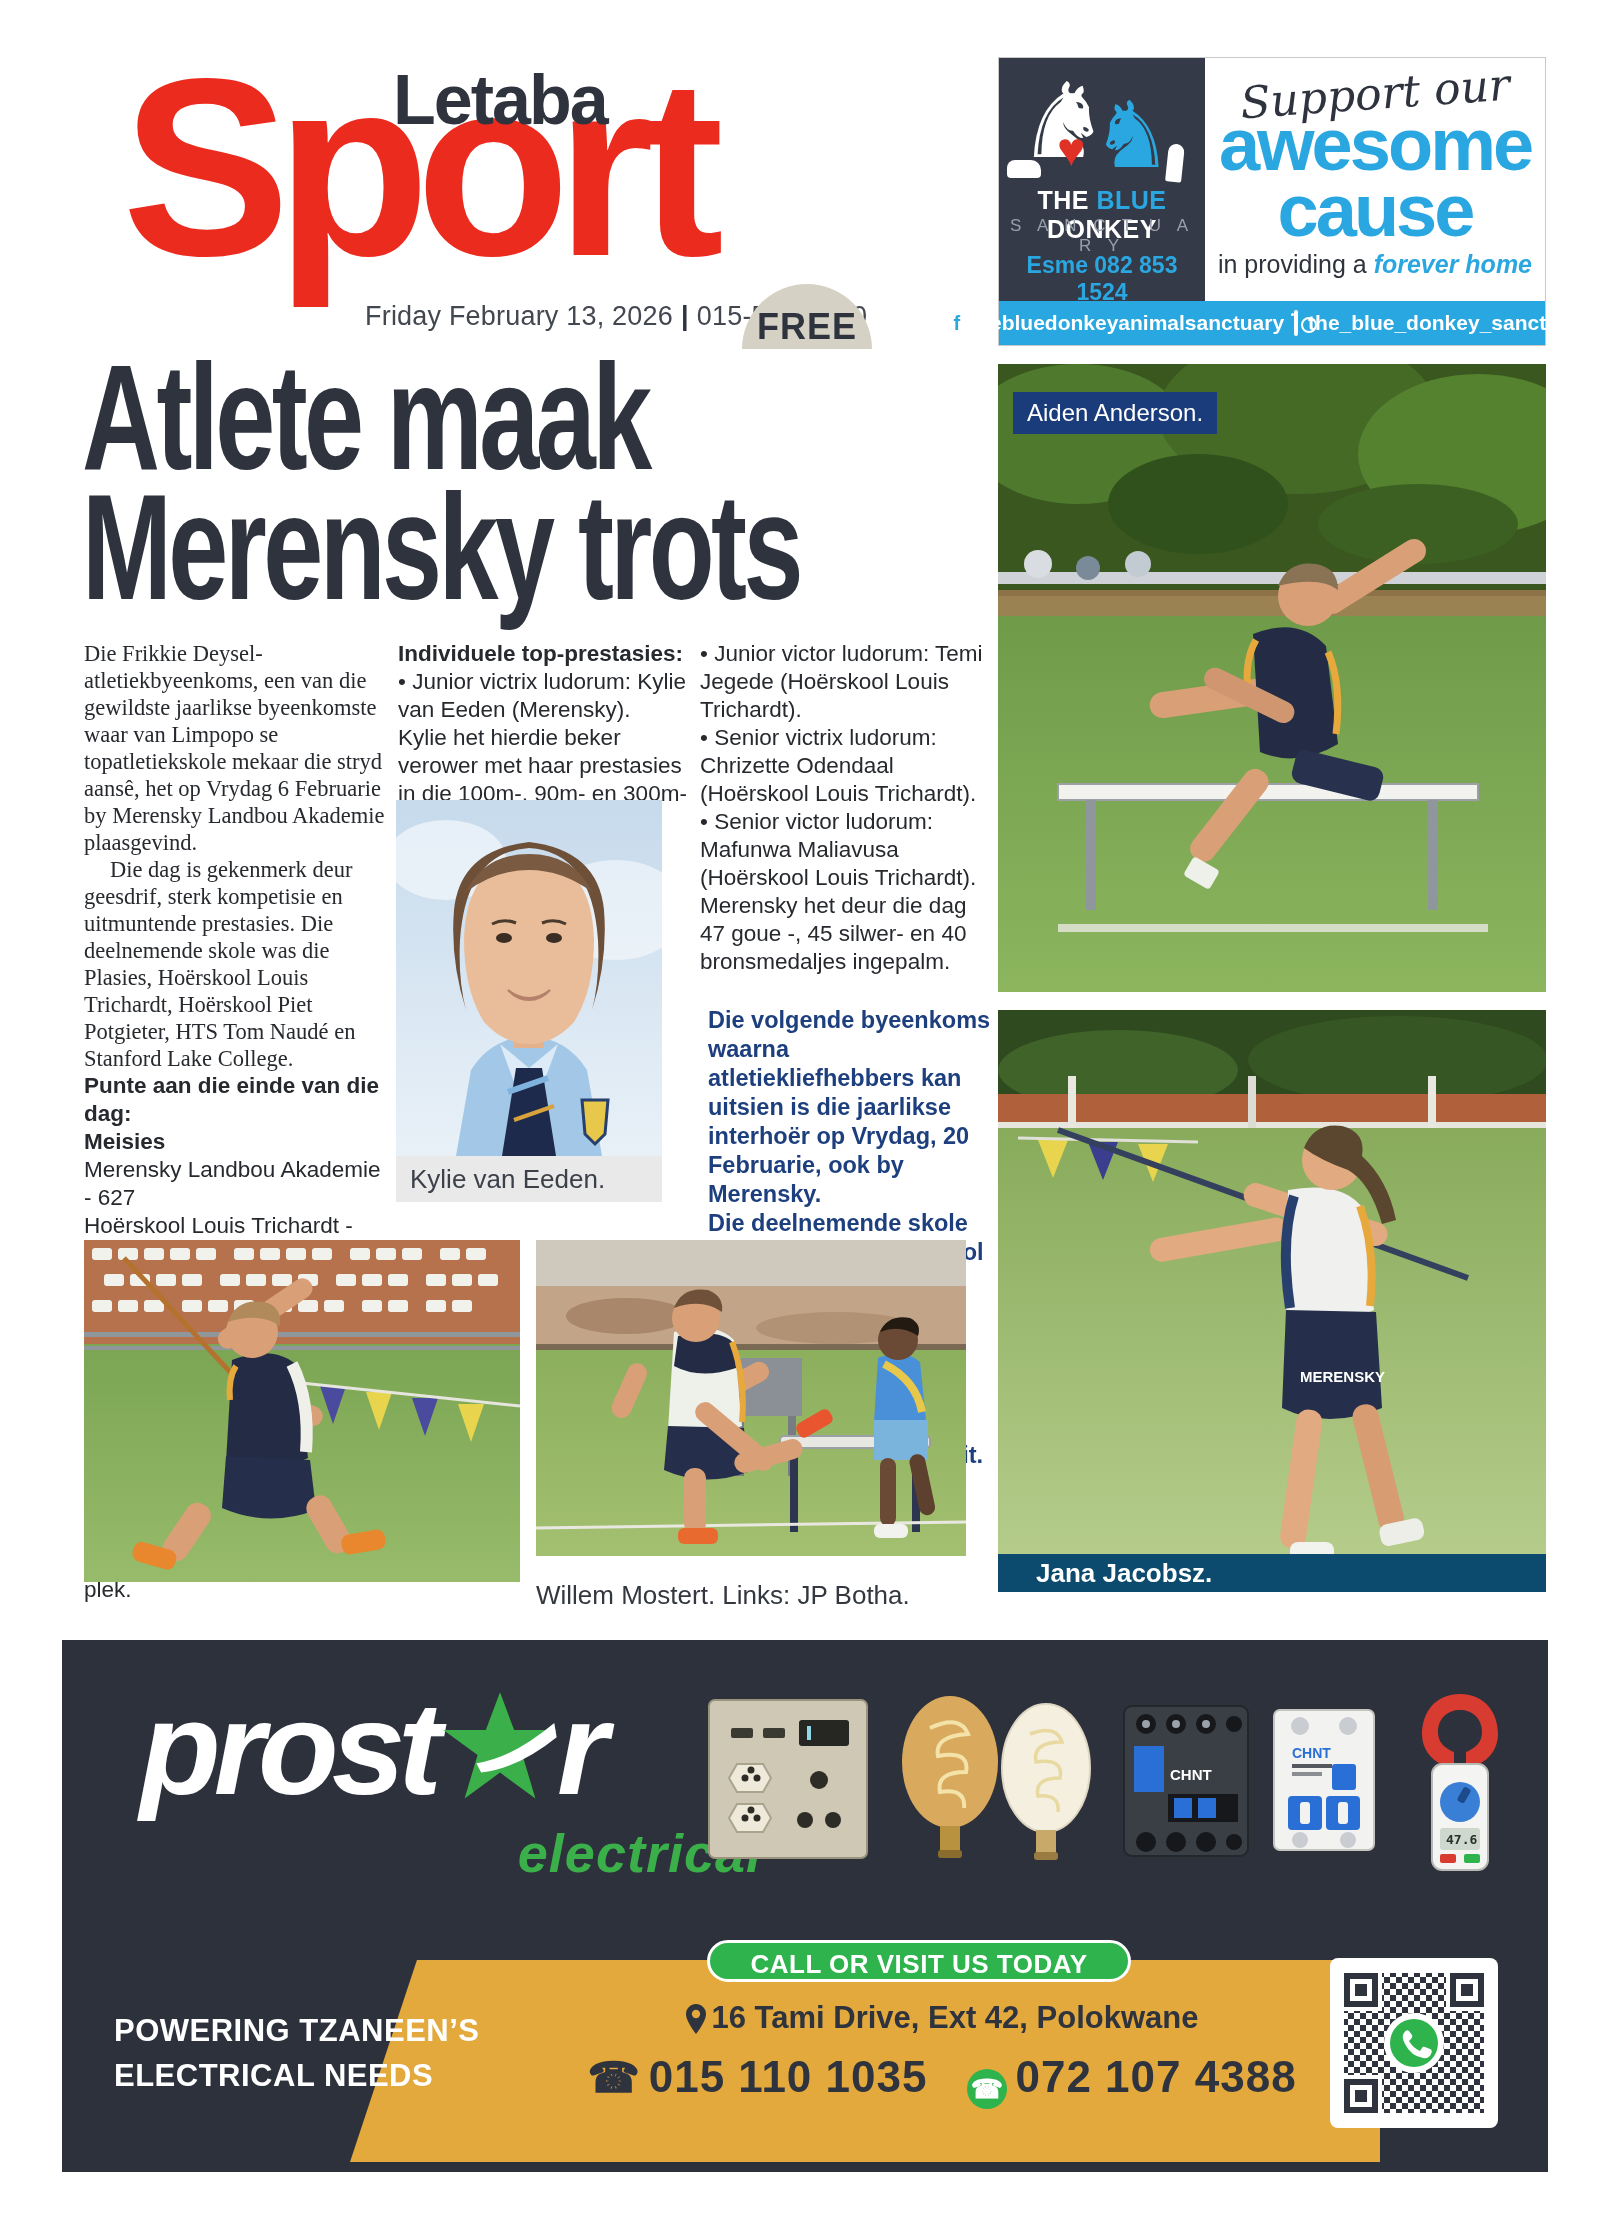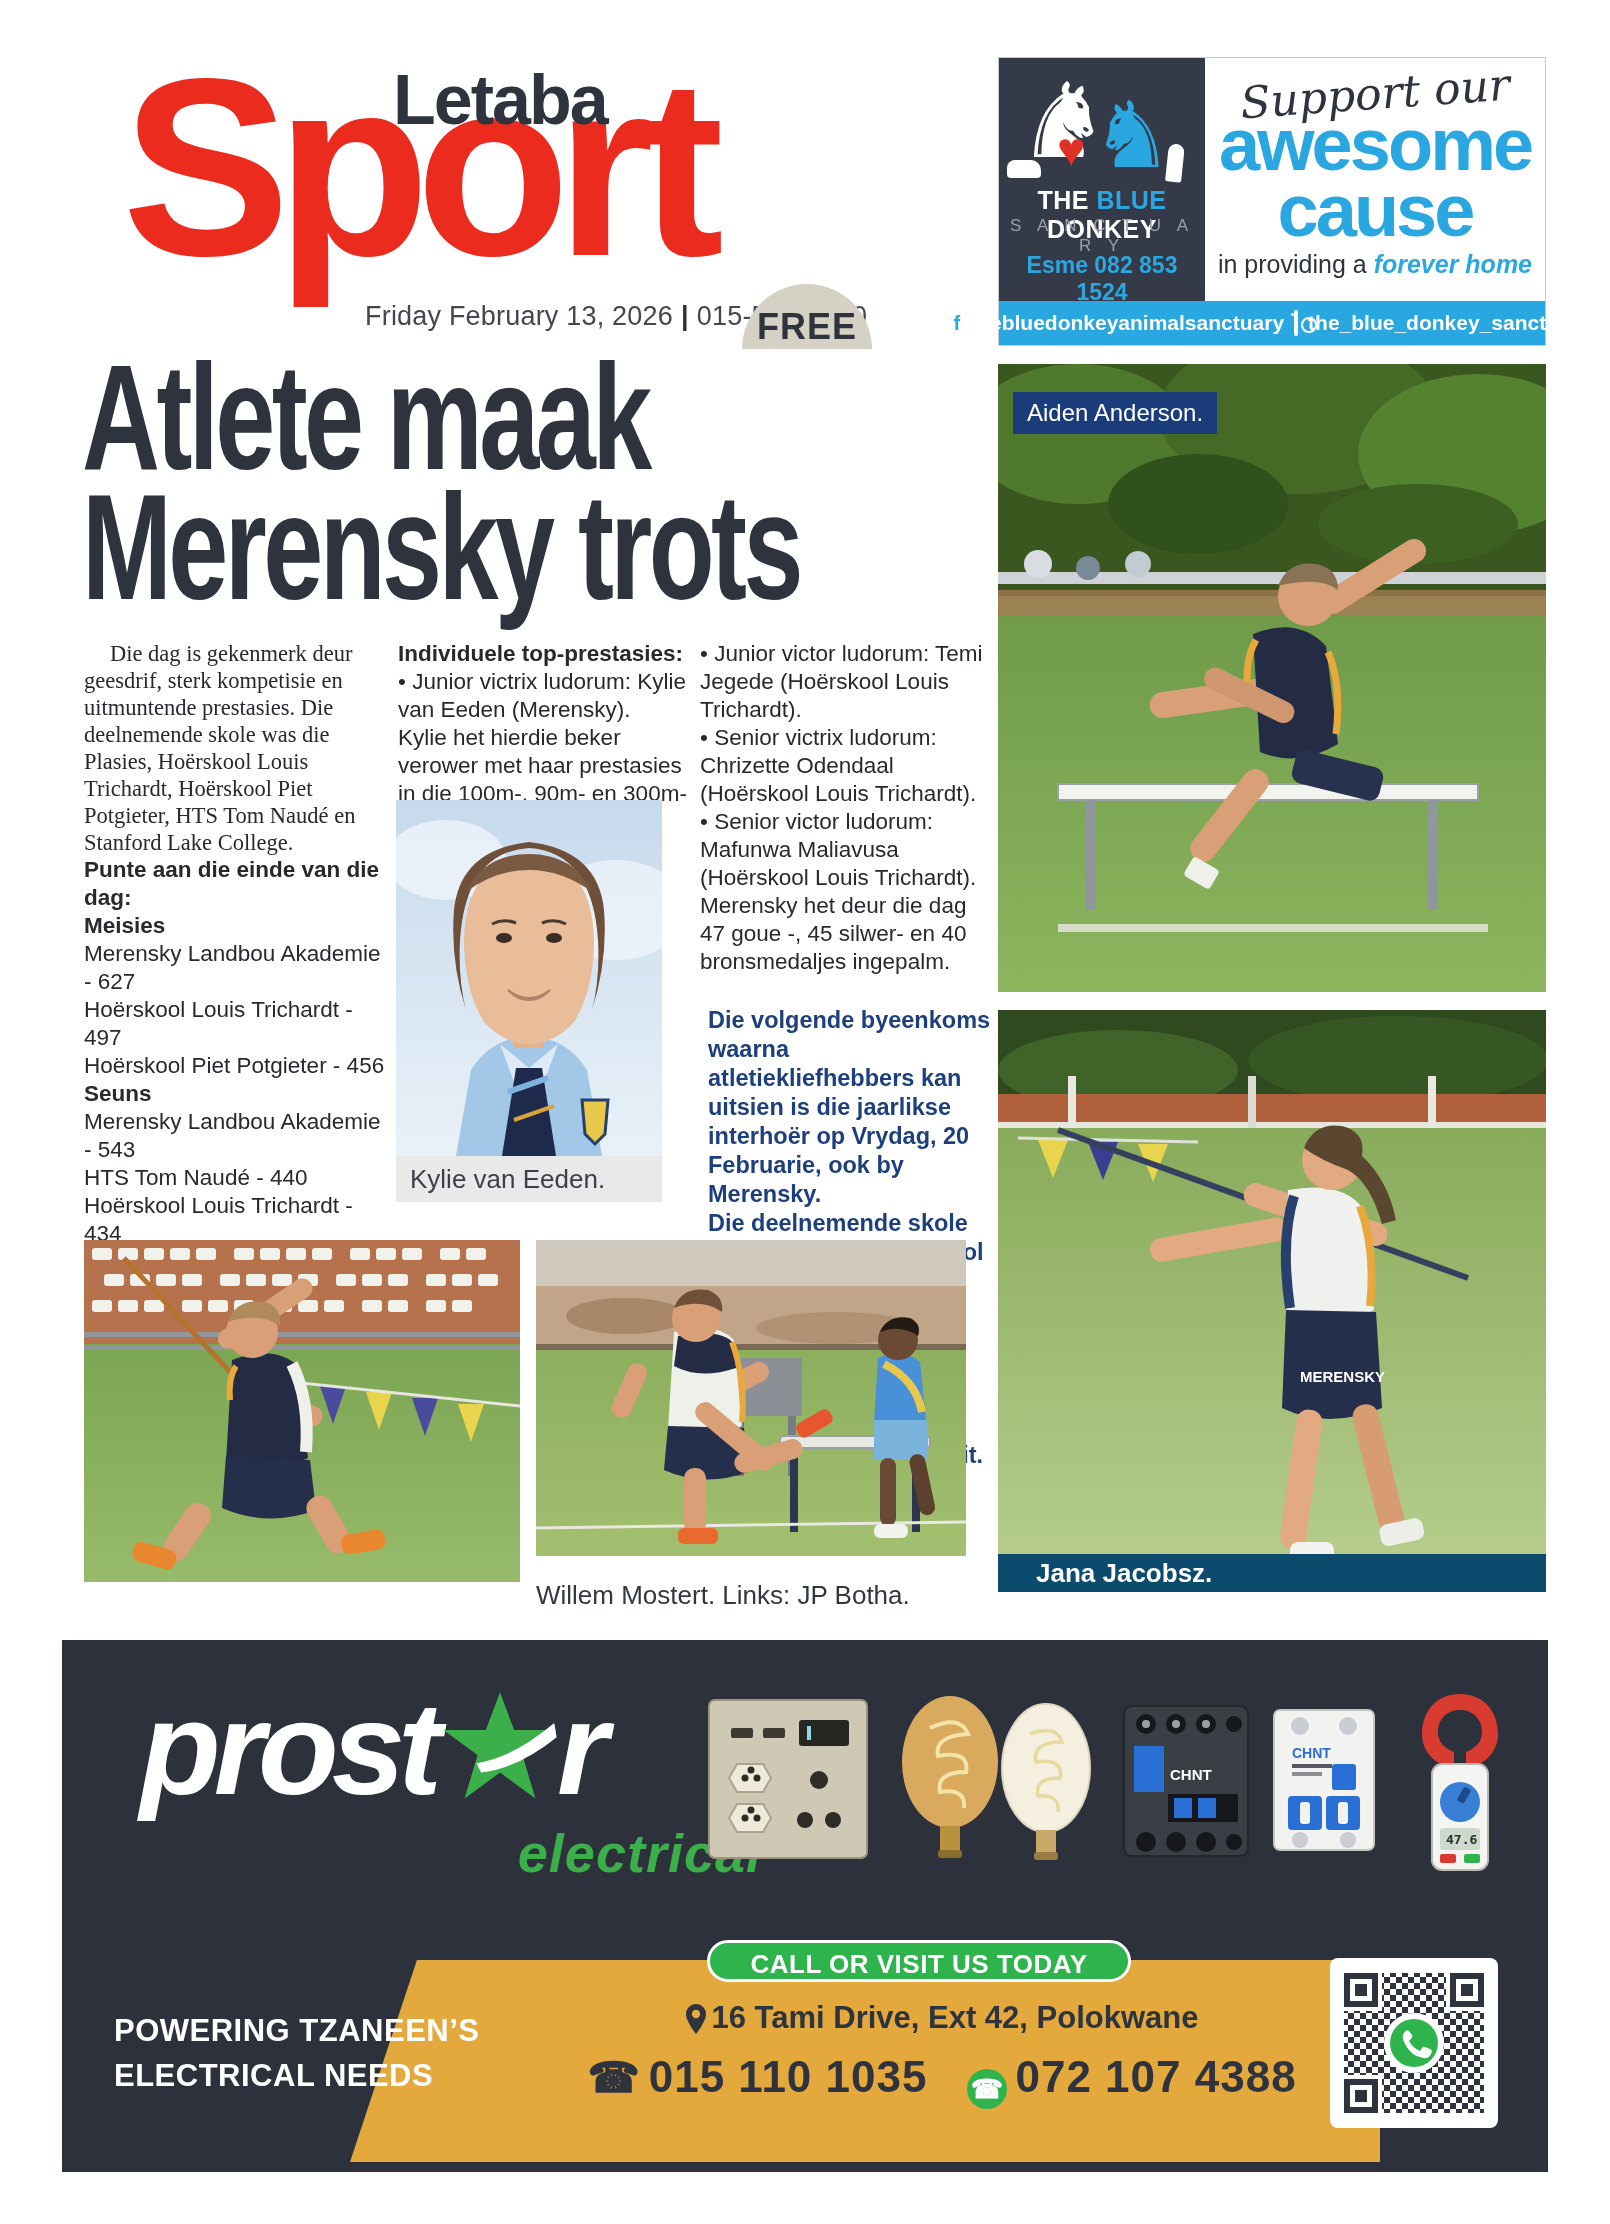--- a/index.html
+++ b/index.html
@@ -150,20 +150,21 @@
       <span>the_blue_donkey_sanctuary</span>
     </div>
   </div>
 
   <div class="abs headline">
     <div>Atlete maak</div>
     <div>Merensky trots</div>
   </div>
 
   <div class="col col1">
+    <p class="serif-p">Die Frikkie Deysel-atletiekbyeenkoms, een van die gewildste jaarlikse byeenkomste waar van Limpopo se topatletiekskole mekaar die stryd aansê, het op Vrydag 6 Februarie by Merensky Landbou Akademie plaasgevind.</p>
     <p class="serif-p indent">Die dag is gekenmerk deur geesdrif, sterk kompetisie en uitmuntende prestasies. Die deelnemende skole was die Plasies, Hoërskool Louis Trichardt, Hoërskool Piet Potgieter, HTS Tom Naudé en Stanford Lake College.</p>
     <p class="sans-line bold">Punte aan die einde van die dag:</p>
     <p class="sans-line bold">Meisies</p>
     <p class="sans-line">Merensky Landbou Akademie - 627</p>
     <p class="sans-line">Hoërskool Louis Trichardt - 497</p>
     <p class="sans-line">Hoërskool Piet Potgieter - 456</p>
     <p class="sans-line bold">Seuns</p>
     <p class="sans-line">Merensky Landbou Akademie - 543</p>
     <p class="sans-line">HTS Tom Naudé - 440</p>
     <p class="sans-line">Hoërskool Louis Trichardt - 434</p>

